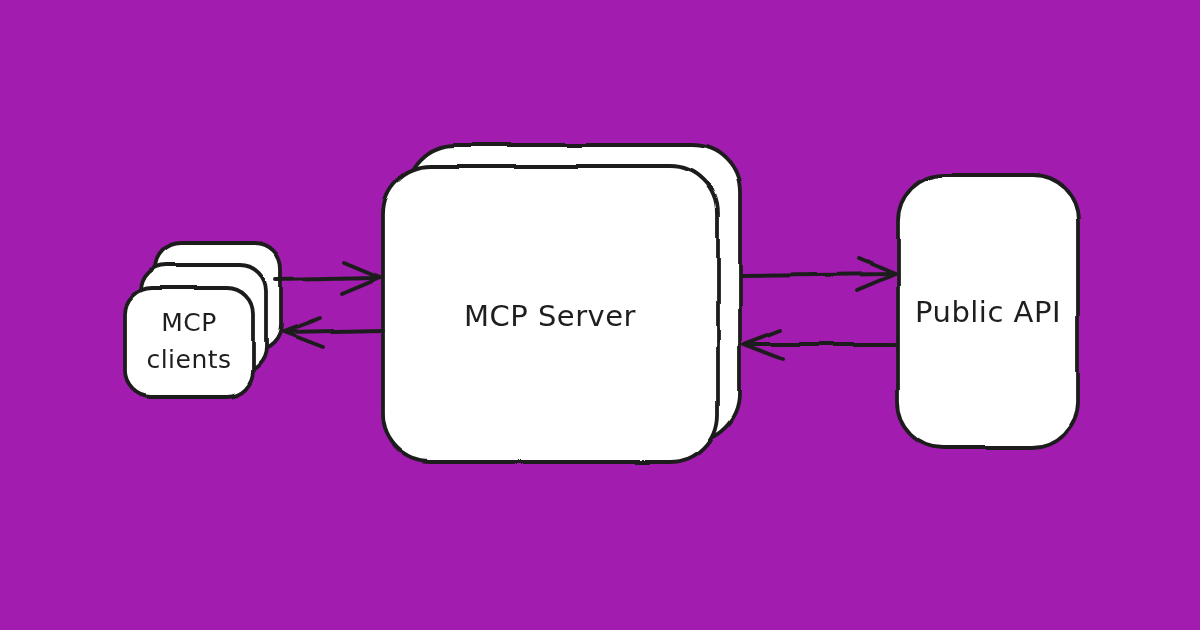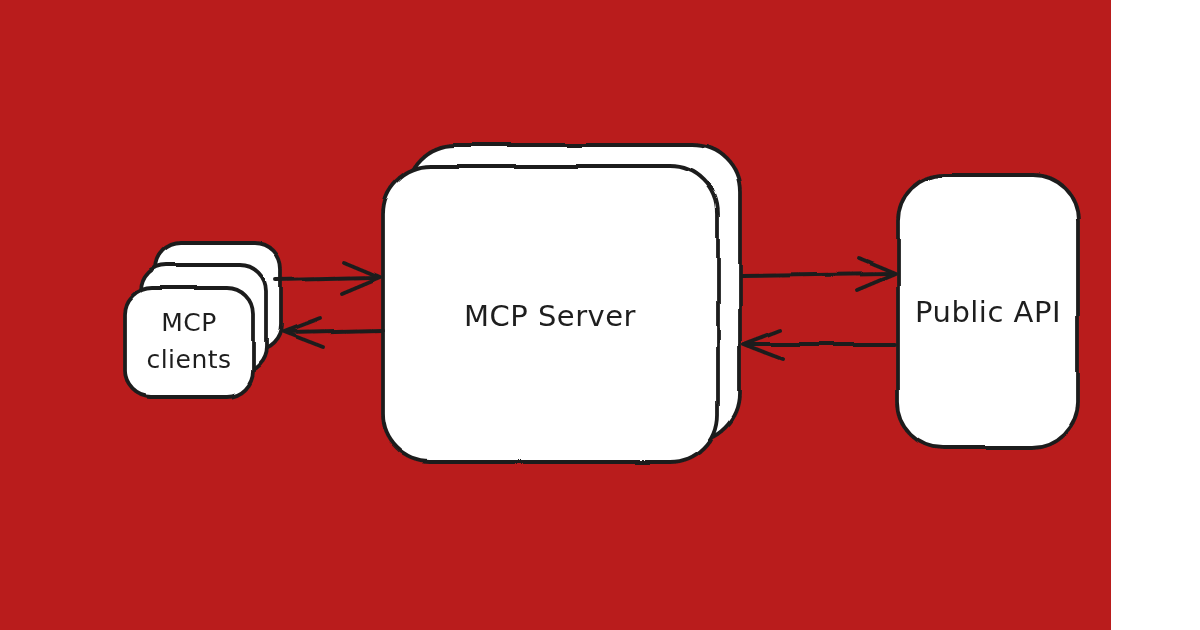--- a/index.html
+++ b/index.html
@@ -2,23 +2,23 @@
 <html><head>
 <meta charset="utf-8">
 <style>
   html, body {
     margin: 0;
     padding: 0;
     background: #ffffff;
   }
   .stage {
     position: relative;
-    width: 1111px;
+    width: 1200px;
     height: 630px;
-    background: #b91c1c;
+    background: #a21caf;
     overflow: hidden;
   }
   svg { display: block; }
   .node-label {
     font-family: "DejaVu Sans", sans-serif;
     letter-spacing: 0.5px;
     font-weight: 500;
   }
   .label-lg { font-size: 29px; }
   .label-sm { font-size: 25px; }

